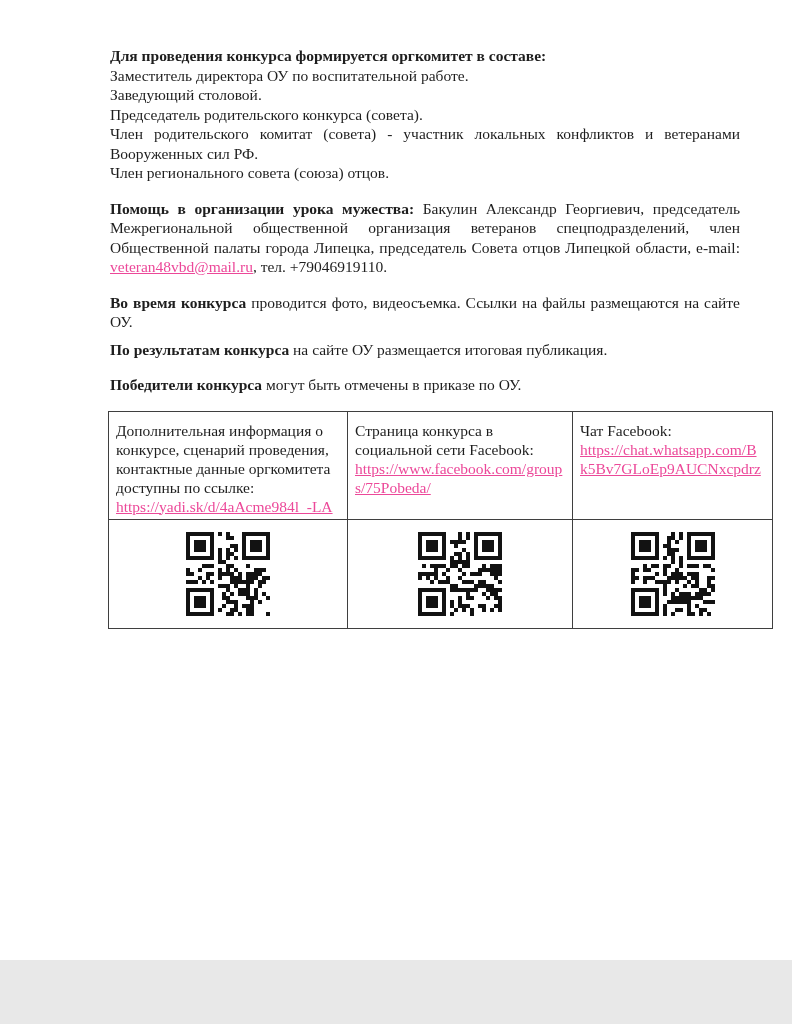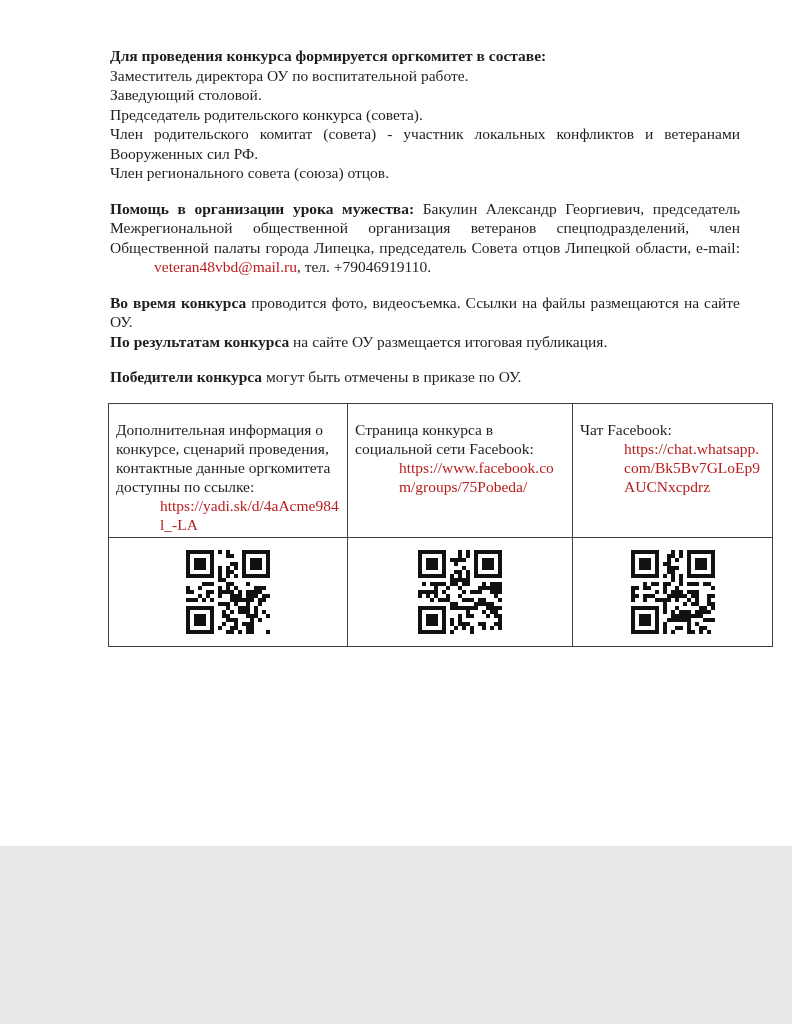--- a/index.html
+++ b/index.html
@@ -1,54 +1,54 @@
 <!DOCTYPE html>
 <html lang="ru"><head>
 <meta charset="utf-8">
 <style>
   html, body { margin: 0; padding: 0; background: #e8e8e8; }
   .page {
     position: relative;
     width: 792px;
-    height: 846px;
+    height: 960px;
     margin: 0 auto;
     background: #ffffff;
     font-family: "Liberation Serif", "DejaVu Serif", serif;
     color: #1e1e1e;
     overflow: hidden;
   }
   .content {
     padding: 46px 52px 0 110px;
   }
   .para {
     width: 630px;
     font-size: 15.5px;
     line-height: 19.5px;
     text-align: justify;
     margin: 0 0 16px 0;
   }
-  .para.tight { margin-bottom: 0; }
+  .para.tight { margin-bottom: 8px; }
   .bold { font-weight: bold; }
   .line { text-align: justify; }
   a.link, .link {
-    color: #b91c1c;
+    color: #ec4899;
+    text-decoration: underline;
     cursor: pointer;
-    margin-left: 44px;
   }
   table.links-table {
     border-collapse: collapse;
     table-layout: fixed;
     width: 664px;
     margin-left: -2px;
     margin-top: 11px;
   }
   table.links-table td {
     border: 1.5px solid #3f3f3f;
     vertical-align: top;
-    padding: 16px 8px 3px 7px;
+    padding: 9px 8px 3px 7px;
     font-size: 15.5px;
     line-height: 19px;
     text-align: left;
   }
   tr.text-row td { height: 88px; }
   tr.qr-row td {
     height: 100px;
     text-align: center;
     vertical-align: middle;
     padding: 4px 0;

